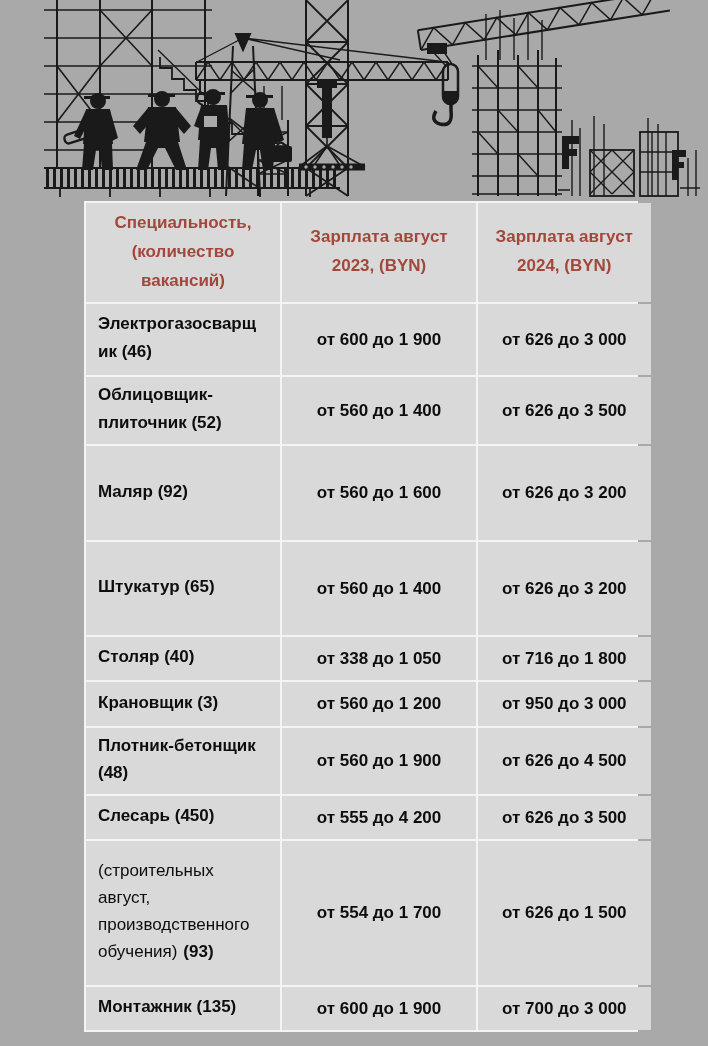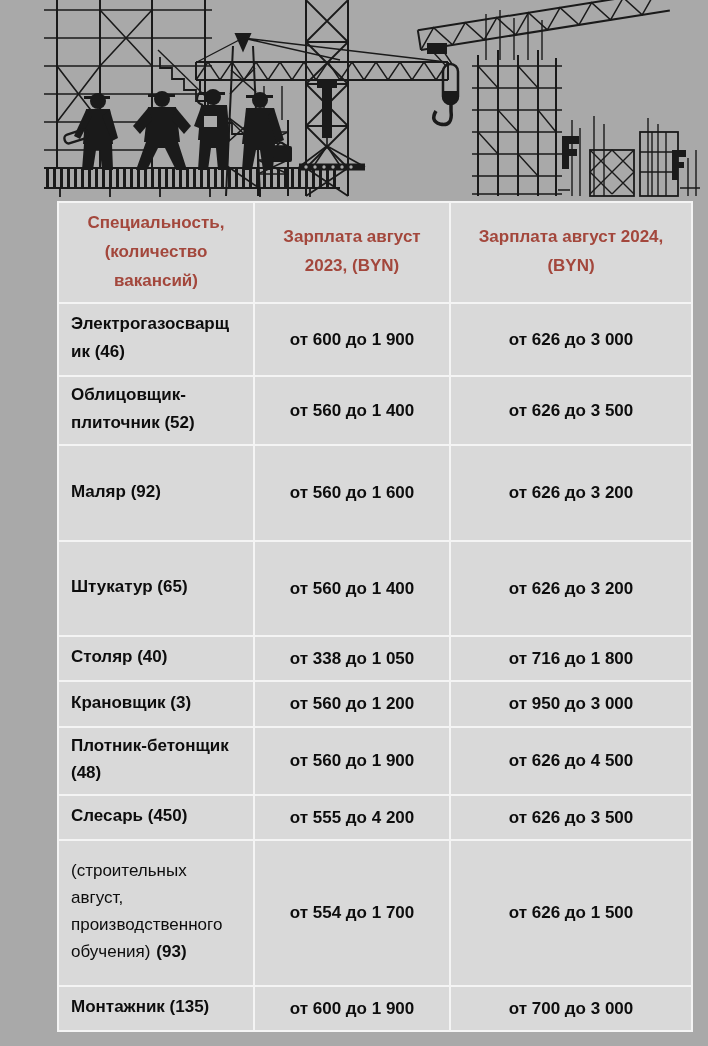--- a/index.html
+++ b/index.html
@@ -3,41 +3,41 @@
 <meta charset="utf-8">
 <style>
   html,body{margin:0;padding:0;}
   body{
     width:708px;height:1046px;position:relative;overflow:hidden;
     background:#a9a9a9;
     font-family:"Liberation Sans",sans-serif;
   }
   .illu{position:absolute;top:0;left:0;display:block;}
   .tbl{
-    position:absolute;left:57px;top:201px;width:636px;box-sizing:border-box;
+    position:absolute;left:84px;top:201px;width:554px;box-sizing:border-box;
     border:2px solid #f4f4f4;background:#f4f4f4;
     display:grid;grid-template-columns:194px 194px 1fr;gap:2px;
   }
   .trow{display:contents;}
   .cell{
     background:#d9d9d9;box-sizing:border-box;
     display:flex;align-items:center;
     font-size:17px;line-height:1.6;color:#0d0d0d;
   }
   .th{
     justify-content:center;text-align:center;
     color:#a3473c;font-weight:700;padding:6px 10px;line-height:1.7;
   }
   .spec{
     font-weight:700;justify-content:flex-start;text-align:left;
     padding:3px 14px 6px 12px;overflow-wrap:anywhere;word-break:break-word;
   }
   .sal{
     font-weight:700;justify-content:center;text-align:center;
-    white-space:nowrap;padding:4px 18px;
+    white-space:nowrap;padding:4px 24px;
   }
   .spec-text{display:block;}
   .spec-text .bname{display:block;font-weight:700;}
   .spec-text .normal{font-weight:400;}
   .spec-text .count{font-weight:700;margin-left:.35em;}
   .r0 > .cell{min-height:92px}
   .r1 > .cell{min-height:71px}
   .r2 > .cell{min-height:67px}
   .r3 > .cell{min-height:94px}
   .r4 > .cell{min-height:93px}

